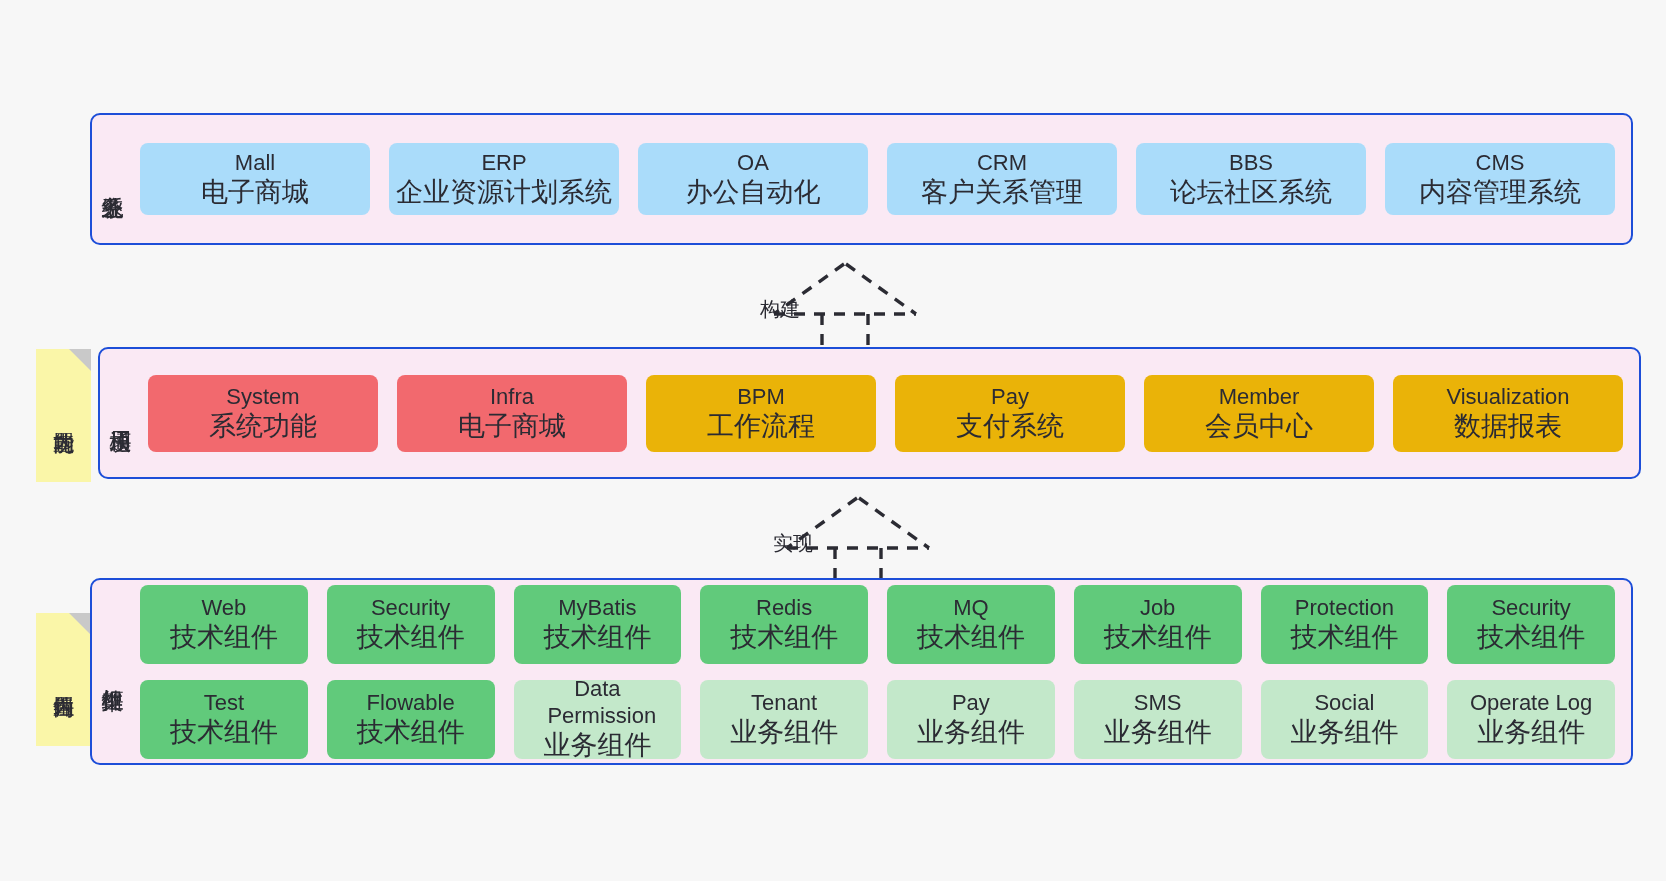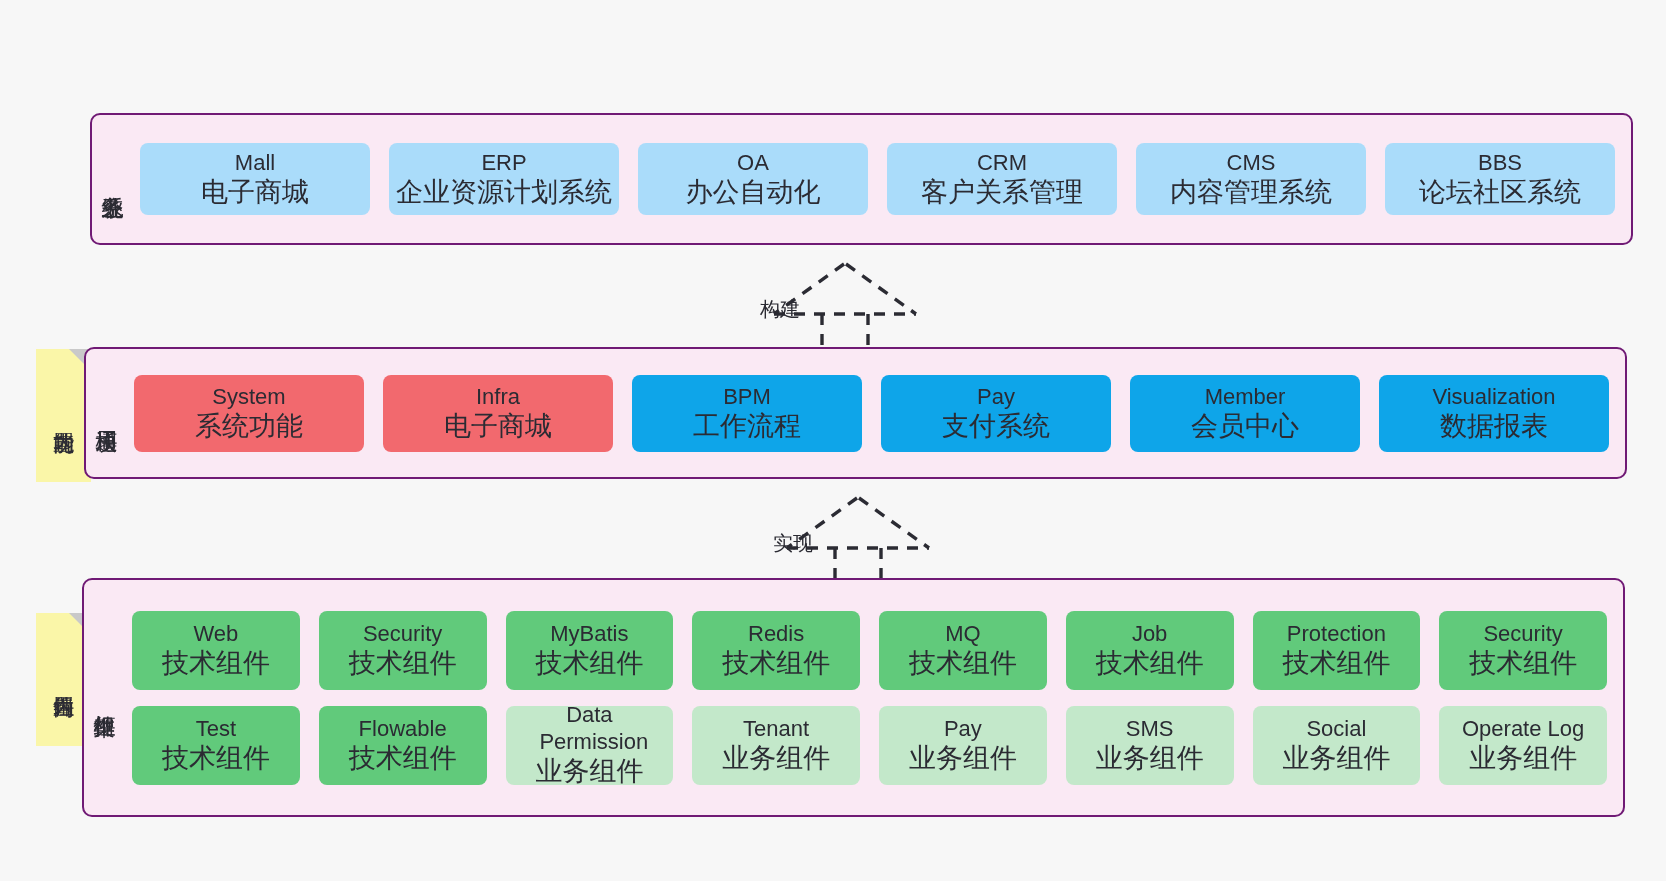--- a/index.html
+++ b/index.html
@@ -12,21 +12,21 @@
     overflow:hidden;
     position:relative;
   }
   .canvas{position:absolute; left:0; top:0; width:1666px; height:881px;}
 
   
   .layer{
     position:absolute;
     box-sizing:border-box;
     background:#fae9f4;
-    border:2px solid #701a75;
+    border:2px solid #1d4ed8;
     border-radius:10px;
     display:flex;
     align-items:stretch;
   }
   .layer-title{
     flex:0 0 auto;
     width:38px;
     display:flex;
     align-items:center;
     justify-content:center;
@@ -63,21 +63,21 @@
     line-height:1.2;
     box-sizing:border-box;
     padding:4px 6px;
   }
   .cell .t1{font-size:22px; color:#2b2b33;}
   .cell .t2{font-size:27px; color:#2b2b33;}
 
   
   .c-blue        {background:#aadcfa;}
   .c-red         {background:#f2696e;}
-  .c-pink        {background:#0ea5e9;}
+  .c-pink        {background:#eab308;}
   .c-green       {background:#61ca7b;}
   .c-lightgreen  {background:#c3e8ca;}
 
   
   .sticky{
     position:absolute;
     background:#faf6a8;
     box-sizing:border-box;
     display:flex;
     align-items:center;
@@ -135,26 +135,26 @@
         </div>
         <div class="cell c-blue">
           <span class="t1">OA</span>
           <span class="t2">办公自动化</span>
         </div>
         <div class="cell c-blue">
           <span class="t1">CRM</span>
           <span class="t2">客户关系管理</span>
         </div>
         <div class="cell c-blue">
+          <span class="t1">BBS</span>
+          <span class="t2">论坛社区系统</span>
+        </div>
+        <div class="cell c-blue">
           <span class="t1">CMS</span>
           <span class="t2">内容管理系统</span>
-        </div>
-        <div class="cell c-blue">
-          <span class="t1">BBS</span>
-          <span class="t2">论坛社区系统</span>
         </div>
       </div>
     </div>
   </div>
 
   <div class="arrow" style="left:760px; top:258px;">
     <svg width="170" height="96" viewBox="0 0 170 96" xmlns="http://www.w3.org/2000/svg" aria-hidden="true">
       <g fill="none" stroke="#2b2b33" stroke-width="3.4" stroke-dasharray="11,9" stroke-linecap="butt">
         <path d="M84 6 L14 56"></path>
         <path d="M86 6 L156 56"></path>
@@ -165,21 +165,21 @@
       </g>
     </svg>
     <div class="alabel">构建</div>
   </div>
 
   <div class="sticky" style="left:36px; top:349px; width:55px; height:133px;">
     <span class="fold"></span>
     <span>内置功能</span>
   </div>
 
-  <div class="layer" id="layer-module" style="left:84px; top:347px; width:1543px; height:132px;">
+  <div class="layer" id="layer-module" style="left:98px; top:347px; width:1543px; height:132px;">
     <div class="layer-title">通用模块</div>
     <div class="layer-body">
       <div class="row" style="height:77px;">
         <div class="cell c-red">
           <span class="t1">System</span>
           <span class="t2">系统功能</span>
         </div>
         <div class="cell c-red">
           <span class="t1">Infra</span>
           <span class="t2">电子商城</span>
@@ -216,21 +216,21 @@
       </g>
     </svg>
     <div class="alabel">实现</div>
   </div>
 
   <div class="sticky" style="left:36px; top:613px; width:55px; height:133px;">
     <span class="fold"></span>
     <span>内置组件</span>
   </div>
 
-  <div class="layer" id="layer-framework" style="left:82px; top:578px; width:1543px; height:239px;">
+  <div class="layer" id="layer-framework" style="left:90px; top:578px; width:1543px; height:187px;">
     <div class="layer-title">框架组件</div>
     <div class="layer-body" style="gap:16px; padding:0 16px 0 6px;">
 
       <div class="row" style="height:79px;">
         <div class="cell c-green">
           <span class="t1">Web</span>
           <span class="t2">技术组件</span>
         </div>
         <div class="cell c-green">
           <span class="t1">Security</span>

